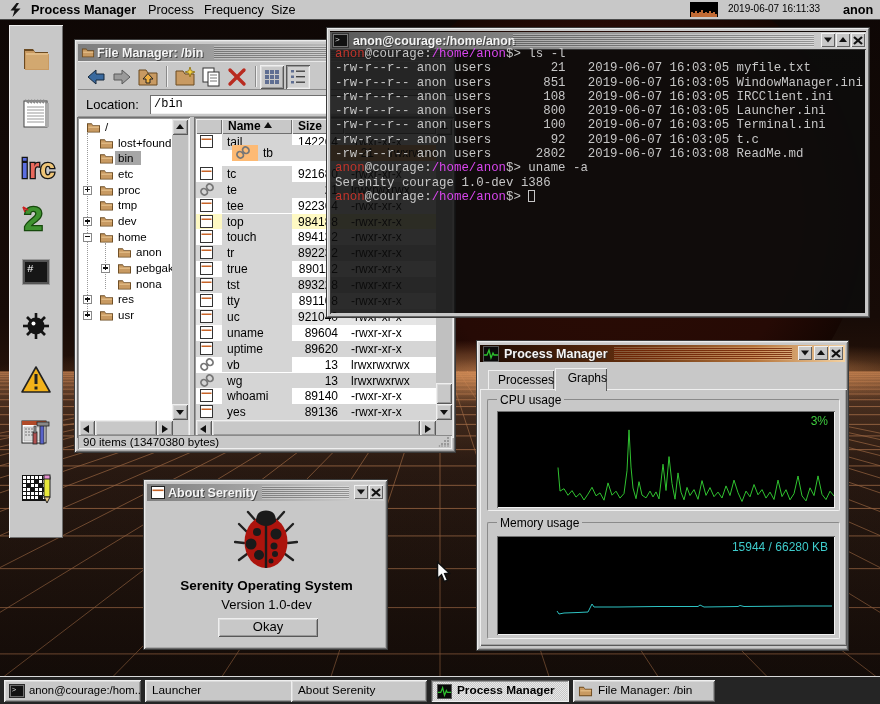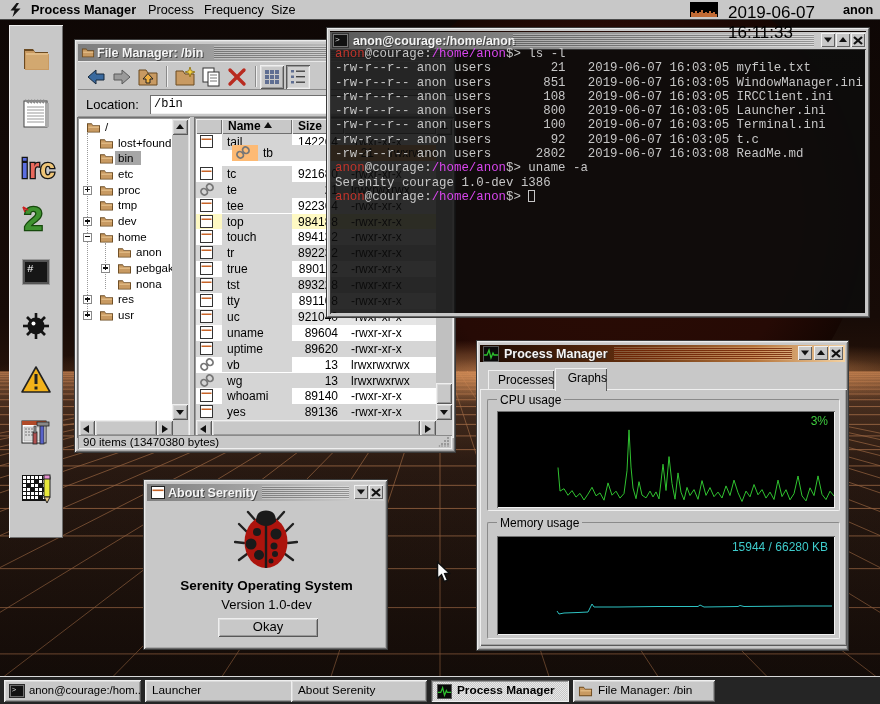--- a/index.html
+++ b/index.html
@@ -191,21 +191,21 @@
         <rect x="11" y="8" width="2" height="7"></rect>
         <rect x="13" y="11" width="2" height="4"></rect>
         <rect x="15" y="10" width="2" height="5"></rect>
         <rect x="17" y="11" width="2" height="4"></rect>
         <rect x="19" y="9" width="2" height="6"></rect>
         <rect x="21" y="11" width="2" height="4"></rect>
         <rect x="23" y="10" width="2" height="5"></rect>
         <rect x="25" y="12" width="2" height="3"></rect>
       </g>
     </svg>
-  <span class="mi" style="left:728px; font-size:17px;">2019-06-07 16:11:33</span>
+  <span class="mi" style="left:728px; font-size:10px;">2019-06-07 16:11:33</span>
   <span class="mi b" style="left:843px">anon</span>
 </div>
 
 <div class="abs" id="launcher" style="left:9px; top:25px; width:54px; height:513px; background:#c8c8c8; z-index:5; box-shadow: inset 1px 1px 0 #efefef, inset -1px -1px 0 #6f6f6f;">
 
   <svg class="abs" style="left:11px;top:17px" width="32" height="32" viewBox="0 0 32 32">
     <path d="M4 7 L13 7 L15 10 L28 10 L28 27 L4 27 Z" fill="#6b4a21"></path>
     <path d="M5 9 L14 9 L16 12 L29 12 L29 28 L5 28 Z" fill="#c89a62"></path>
     <path d="M6 11 L28 11 L28 27 L6 27 Z" fill="#d2a870"></path>
     <path d="M6 11 L28 11 L28 13 L6 13 Z" fill="#e0ba84"></path>

